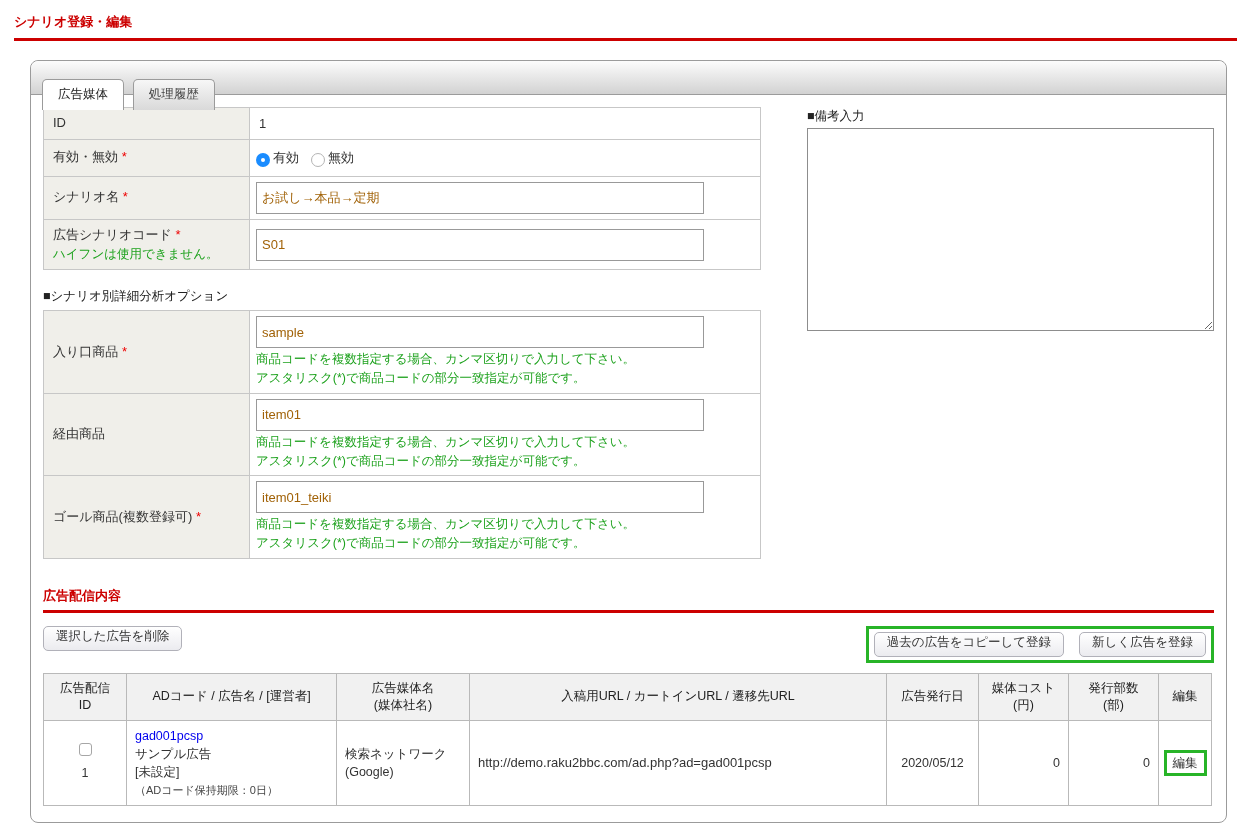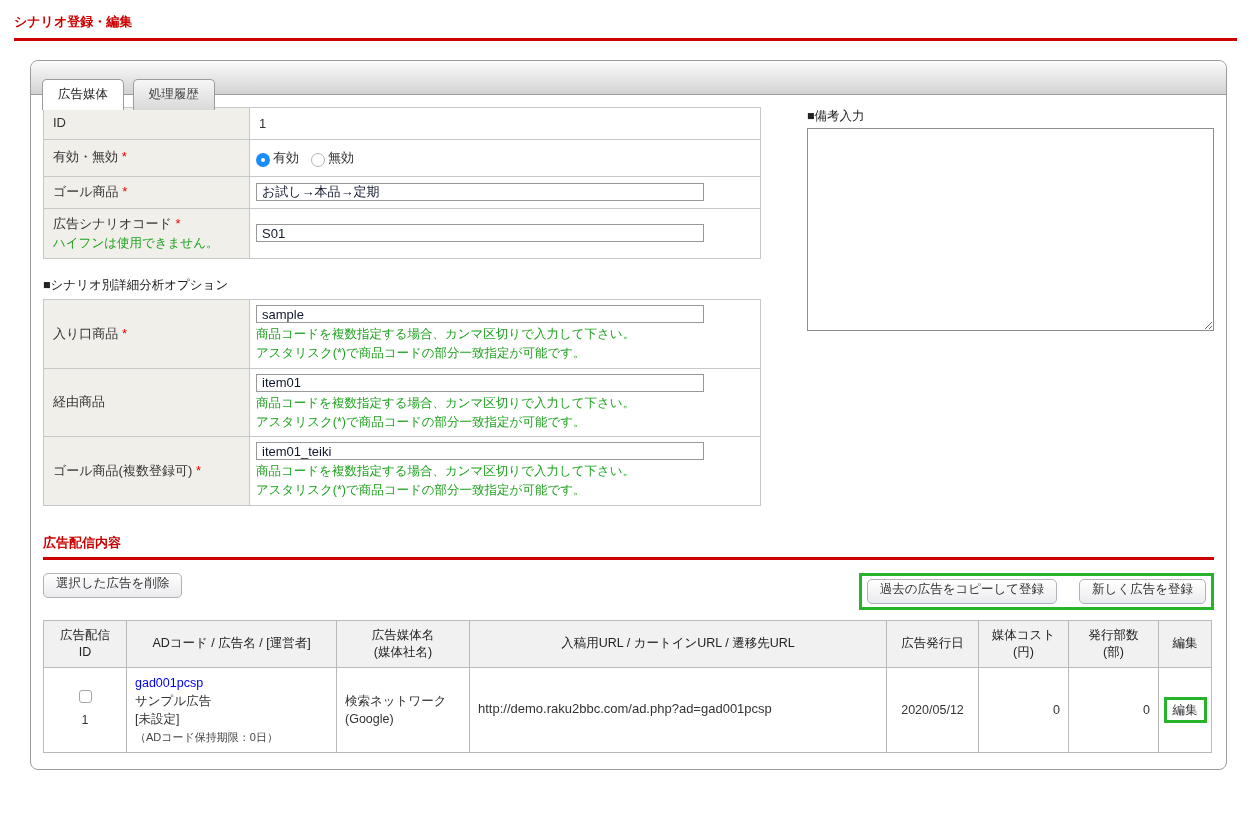--- a/index.html
+++ b/index.html
@@ -65,26 +65,26 @@
     padding: 6px 9px;
     vertical-align: middle;
     line-height: 1.45;
   }
   td.val { background: #fff; padding: 5px 6px; vertical-align: middle; }
   .req { color: #ee0000; }
   .note-green { color: #1ea21e; font-size: 12.5px; line-height: 1.5; }
 
   input.txt {
     width: 448px;
-    height: 18px;
+    height: 32px;
     border: 1px solid #999;
     padding: 1px 5px;
     font-size: 13px;
     font-family: inherit;
-    color: #0f172a;
+    color: #a16207;
     background: #fff;
   }
   
   .radio-group { display: flex; align-items: center; padding: 4px 0; }
   .radio { display: inline-flex; align-items: flex-end; margin-right: 12px; }
   .rdot { width: 14px; height: 14px; border-radius: 50%; margin-right: 3px; position: relative; flex: none; }
   .rdot.on { background: #1a8cff; }
   .rdot.on::after {
     content: ""; position: absolute; width: 4px; height: 4px;
     background: #fff; border-radius: 50%; top: 5px; left: 5px;
@@ -121,21 +121,21 @@
   .sub-rule { height: 3px; background: #cc0000; margin-bottom: 13px; }
   .toolbar { display: flex; justify-content: space-between; align-items: flex-start; margin-bottom: 10px; }
   .btn {
     display: inline-block;
     border: 1px solid #b1b1b9; border-radius: 5px;
     background: linear-gradient(#ffffff, #ebebef);
     padding: 1px 12px 5px;
     font-size: 12.5px; color: #333;
     cursor: pointer; white-space: nowrap;
   }
-  .green-wrap { border: 3px solid #28b428; padding: 3px 5px; display: flex; gap: 22px; }
+  .green-wrap { border: 3px solid #28b428; padding: 3px 5px; display: flex; gap: 15px; }
 
   table.ads { border-collapse: collapse; width: 1168px; font-size: 12.5px; table-layout: fixed; }
   table.ads th {
     background: #f1f1f1; border: 1px solid #b9b9b9;
     font-weight: normal; padding: 6px 3px; text-align: center;
     color: #222; line-height: 1.35;
   }
   table.ads th .l2 { display: block; }
   table.ads td { border: 1px solid #b9b9b9; padding: 6px 8px; vertical-align: middle; background: #fff; line-height: 1.45; }
   td.c-center { text-align: center; }
@@ -184,21 +184,21 @@
                 </span>
                 <span class="radio">
                   <span class="rdot off"></span>
                   <span>無効</span>
                 </span>
               </div>
             </td>
           </tr>
           <tr>
             <td class="lbl">
-              <span>ゴール商品</span>
+              <span>シナリオ名</span>
               <span class="req">*</span>
             </td>
             <td class="val">
               <input class="txt" type="text" value="お試し→本品→定期" style="">
             </td>
           </tr>
           <tr>
             <td class="lbl">
               <span>広告シナリオコード</span>
               <span class="req">*</span>

